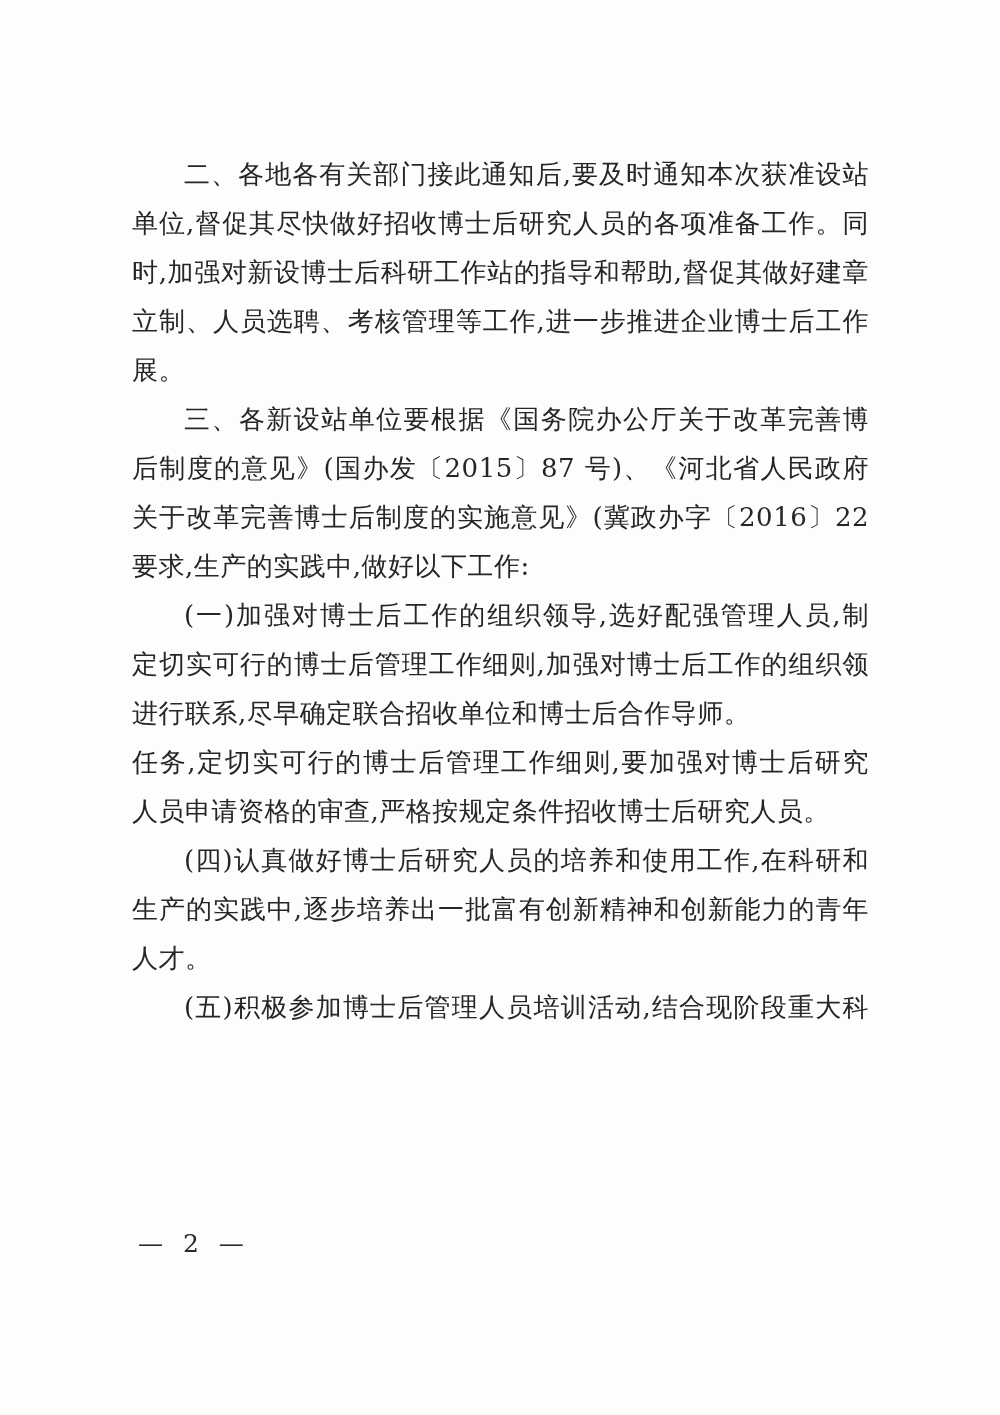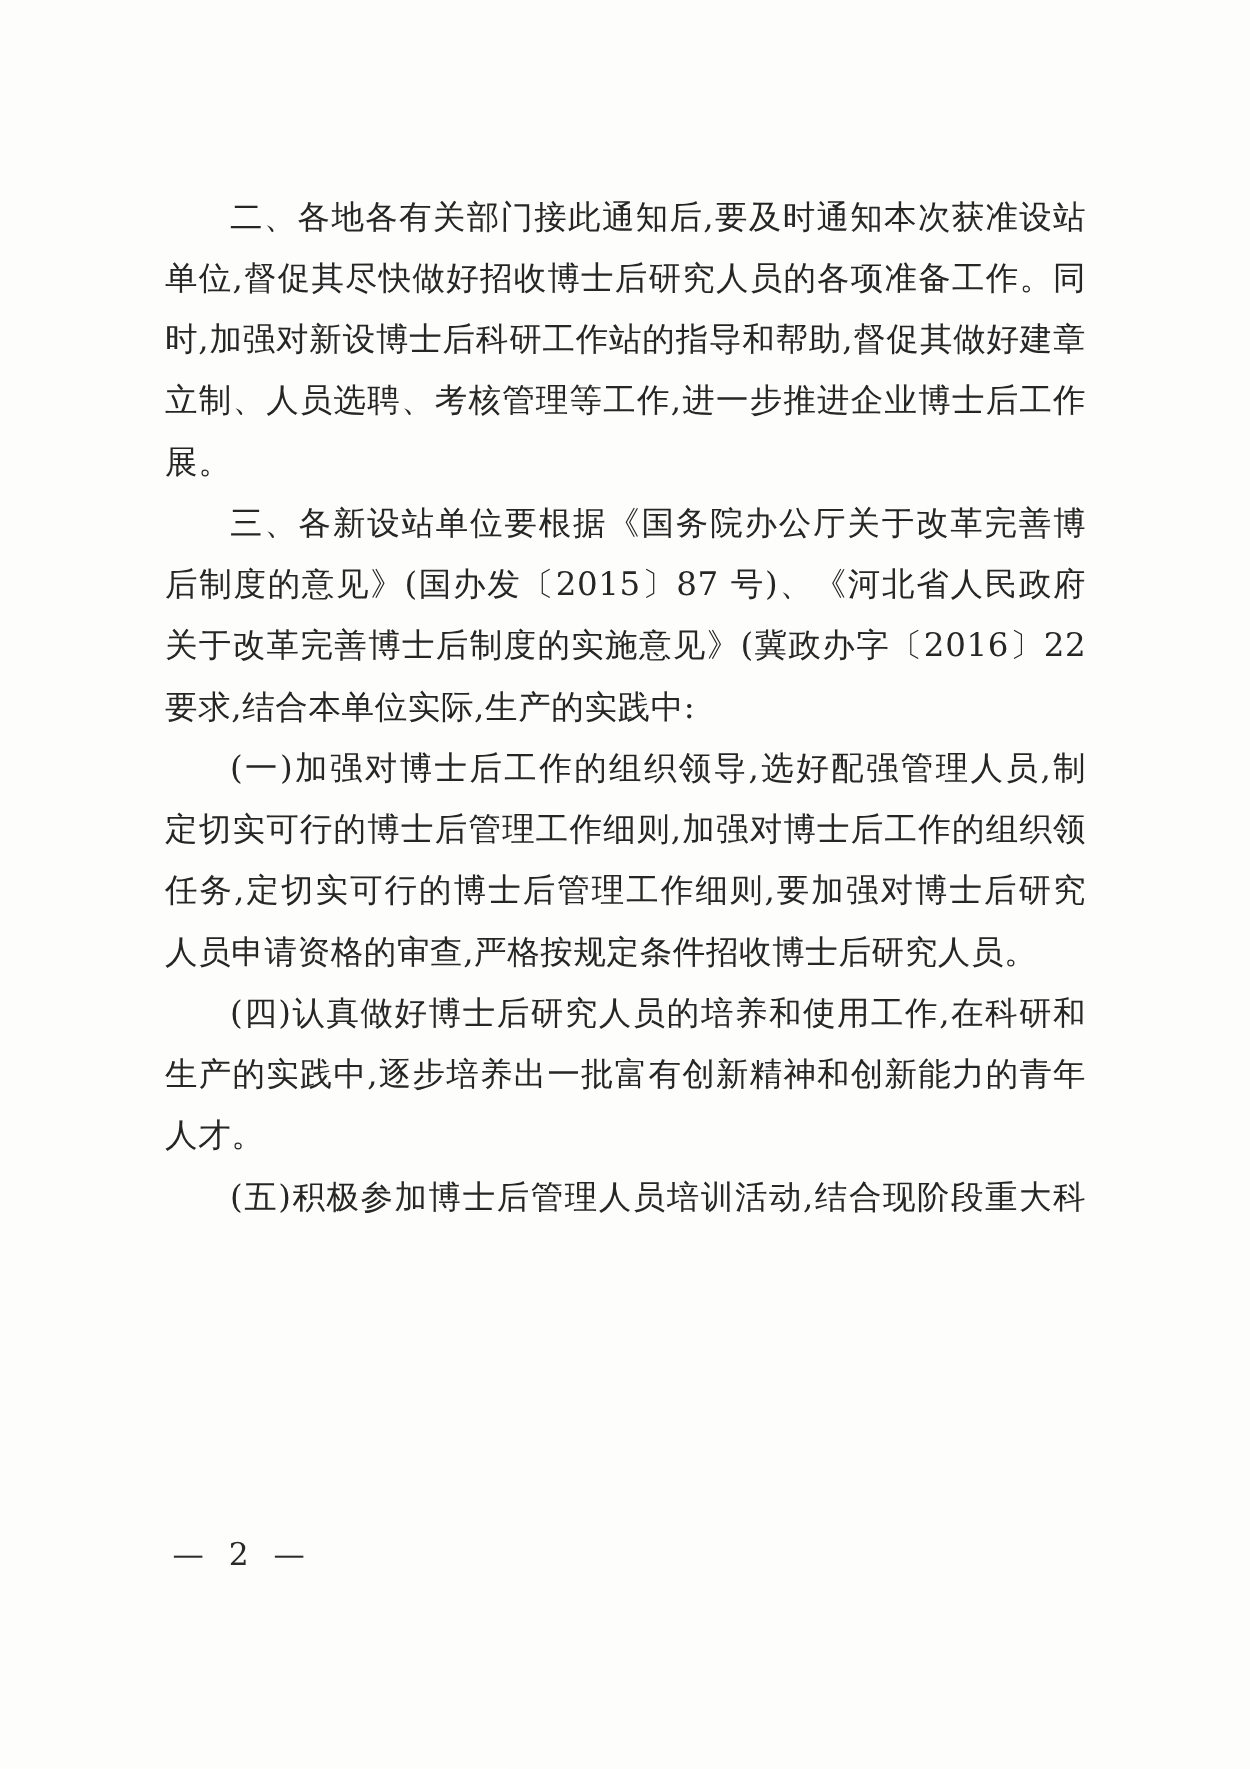--- a/index.html
+++ b/index.html
@@ -59,29 +59,30 @@
       <div class="line fill">单位,督促其尽快做好招收博士后研究人员的各项准备工作。同</div>
       <div class="line fill">时,加强对新设博士后科研工作站的指导和帮助,督促其做好建章</div>
       <div class="line fill">立制、人员选聘、考核管理等工作,进一步推进企业博士后工作发</div>
       <div class="line">展。</div>
     </div>
 
     <div class="para">
       <div class="line fill indent">三、各新设站单位要根据《国务院办公厅关于改革完善博士</div>
       <div class="line fill">后制度的意见》(国办发〔2015〕87 号)、《河北省人民政府办公厅</div>
       <div class="line fill">关于改革完善博士后制度的实施意见》(冀政办字〔2016〕22 号)</div>
-      <div class="line">要求,结合本单位实际,生产的实践中:</div>
+      <div class="line">要求,生产的实践中,做好以下工作:</div>
     </div>
 
     <div class="para">
       <div class="line fill indent">(一)加强对博士后工作的组织领导,选好配强管理人员,制</div>
       <div class="line fill">定切实可行的博士后管理工作细则,加强对博士后工作的组织领导</div>
     </div>
 
     <div class="para">
+      <div class="line">进行联系,尽早确定联合招收单位和博士后合作导师。</div>
     </div>
 
     <div class="para">
       <div class="line fill">任务,定切实可行的博士后管理工作细则,要加强对博士后研究</div>
       <div class="line">人员申请资格的审查,严格按规定条件招收博士后研究人员。</div>
     </div>
 
     <div class="para">
       <div class="line fill indent">(四)认真做好博士后研究人员的培养和使用工作,在科研和</div>
       <div class="line fill">生产的实践中,逐步培养出一批富有创新精神和创新能力的青年</div>

